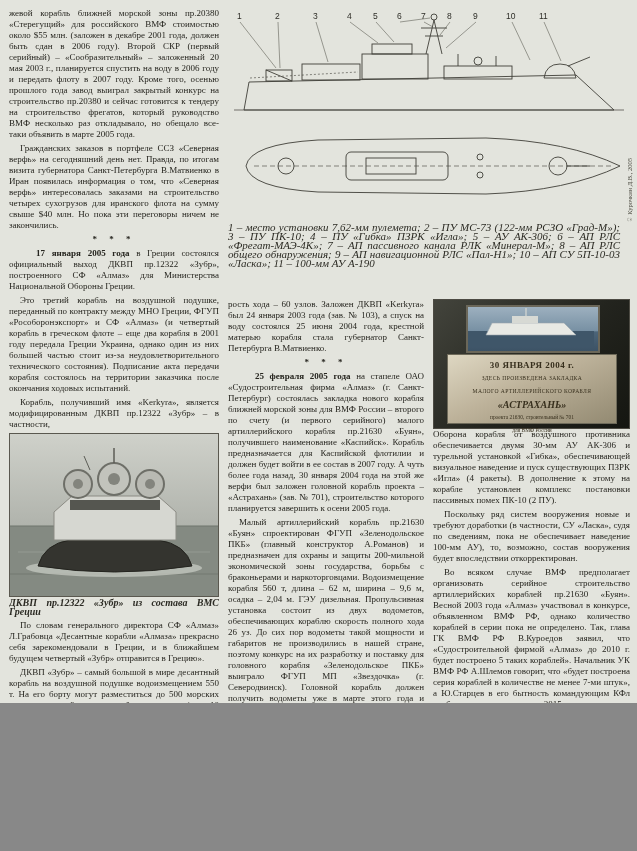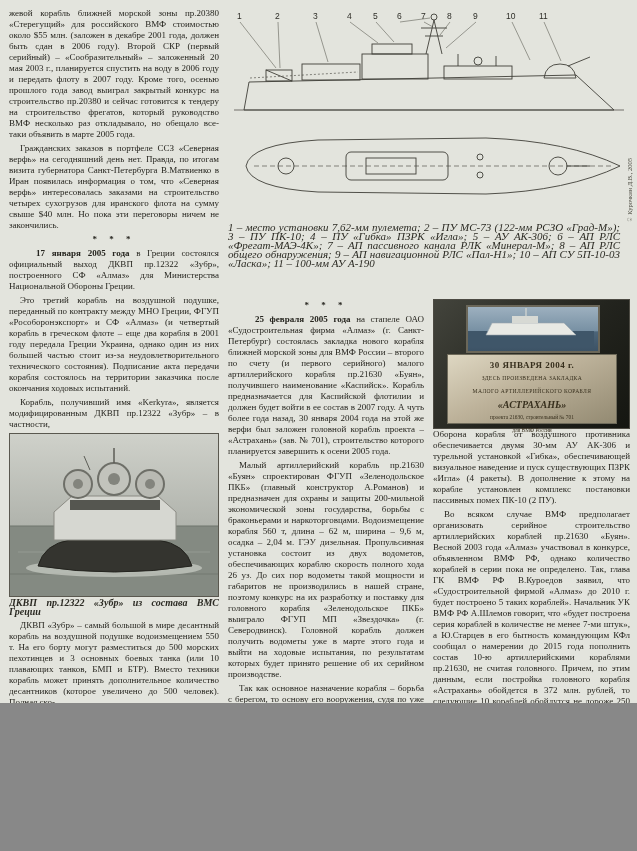--- a/index.html
+++ b/index.html
@@ -89,20 +89,21 @@
         <circle cx="140" cy="50" r="14" fill="#b9bab3" stroke="#6e6f68" stroke-width="2"></circle>
         <circle cx="68" cy="50" r="5" fill="#83847d"></circle>
         <circle cx="104" cy="45" r="6" fill="#83847d"></circle>
         <circle cx="140" cy="50" r="5" fill="#83847d"></circle>
         <line x1="104" y1="29" x2="104" y2="14" stroke="#5c5d56" stroke-width="1.5"></line>
         <line x1="80" y1="36" x2="74" y2="22" stroke="#5c5d56" stroke-width="1"></line>
       </svg>
     </div>
     <div class="photo-caption">ДКВП пр.12322 «Зубр» из состава ВМС Греции</div>
 
+    <p>По словам генерального директора СФ «Алмаз» Л.Грабовца «Десантные корабли «Алмаза» прекрасно себя зарекомендовали в Греции, и в ближайшем будущем четвертый «Зубр» отправится в Грецию».</p>
     <p>ДКВП «Зубр» – самый большой в мире десантный корабль на воздушной подушке водоизмещением 550 т. На его борту могут разместиться до 500 морских пехотинцев и 3 основных боевых танка (или 10 плавающих танков, БМП и БТР). Вместо техники корабль может принять дополнительное количество десантников (которое увеличено до 500 человек). Полная ско-</p>
   </div>
 
   <div class="drawing">
     <svg width="402" height="200" viewBox="0 0 402 200" font-family="Liberation Sans, sans-serif" font-size="8.5" fill="#2e2d27">
       <g stroke="#3f3e38" stroke-width="0.9" fill="none">
 
         <line x1="6" y1="102" x2="396" y2="102" stroke-width="0.7"></line>
         <path d="M16,102 L21,74 L348,67 L386,102 Z"></path>
         <rect x="38" y="62" width="26" height="11"></rect>
@@ -158,20 +159,21 @@
       <text x="219" y="11">8</text>
       <text x="245" y="11">9</text>
       <text x="278" y="11">10</text>
       <text x="311" y="11">11</text>
     </svg>
     <div class="legend">1 – место установки 7,62-мм пулемета; 2 – ПУ МС-73 (122-мм РСЗО «Град-М»); 3 – ПУ ПК-10; 4 – ПУ «Гибка» ПЗРК «Игла»; 5 – АУ АК-306; 6 – АП РЛС «Фрегат-МАЭ-4К»; 7 – АП пассивного канала РЛК «Минерал-М»; 8 – АП РЛС общего обнаружения; 9 – АП навигационной РЛС «Пал-Н1»; 10 – АП СУ 5П-10-03 «Ласка»; 11 – 100-мм АУ А-190</div>
     <div class="credit">© Курочкин Д.В., 2005</div>
   </div>
 
   <div class="col col-middle">
+    <p class="noindent">рость хода – 60 узлов. Заложен ДКВП «Kerkyra» был 24 января 2003 года (зав. № 103), а спуск на воду состоялся 25 июня 2004 года, крестной матерью корабля стала губернатор Санкт-Петербурга В.Матвиенко.</p>
     <div class="divider">* * *</div>
     <p><b class="lead">25 февраля 2005 года</b><span> на стапеле ОАО «Судостроительная фирма «Алмаз» (г. Санкт-Петербург) состоялась закладка нового корабля ближней морской зоны для ВМФ России – второго по счету (и первого серийного) малого артиллерийского корабля пр.21630 «Буян», получившего наименование «Каспийск». Корабль предназначается для Каспийской флотилии и должен будет войти в ее состав в 2007 году. А чуть более года назад, 30 января 2004 года на этой же верфи был заложен головной корабль проекта – «Астрахань» (зав. № 701), строительство которого планируется завершить к осени 2005 года.</span></p>
     <p>Малый артиллерийский корабль пр.21630 «Буян» спроектирован ФГУП «Зеленодольское ПКБ» (главный конструктор А.Романов) и предназначен для охраны и защиты 200-мильной экономической зоны государства, борьбы с браконьерами и наркоторговцами. Водоизмещение корабля 560 т, длина – 62 м, ширина – 9,6 м, осадка – 2,04 м. ГЭУ дизельная. Пропульсивная установка состоит из двух водометов, обеспечивающих кораблю скорость полного хода 26 уз. До сих пор водометы такой мощности и габаритов не производились в нашей стране, поэтому конкурс на их разработку и поставку для головного корабля «Зеленодольское ПКБ» выиграло ФГУП МП «Звездочка» (г. Северодвинск). Головной корабль должен получить водометы уже в марте этого года и выйти на ходовые испытания, по результатам которых будет принято решение об их серийном производстве.</p>
     <p>Так как основное назначение корабля – борьба с берегом, то основу его вооружения, судя по уже опубликованным изображениям, должны составить 100-мм АУ А-190 и ПУ МС-73 (220-мм РСЗО «Град-М»), а также две тумбовые установки 14,5-мм пулеметов КПВ и два 7,62-мм пулемета.</p>
   </div>
 
   <div class="col col-right">
     <div class="plaque-photo">
       <div class="plaque-ship-pic">
         <svg width="126" height="40" viewBox="0 0 126 40">
@@ -184,19 +186,20 @@
       <div class="plaque">
         <div class="plq1">30 ЯНВАРЯ 2004 г.</div>
         <div class="plq2">здесь произведена закладка</div>
         <div class="plq3">малого артиллерийского корабля</div>
         <div class="plq4">«АСТРАХАНЬ»</div>
         <div class="plq5">проекта 21630, строительный № 701</div>
         <div class="plq6">для ВМФ России</div>
       </div>
     </div>
     <p class="noindent">Оборона корабля от воздушного противника обеспечивается двумя 30-мм АУ АК-306 и турельной установкой «Гибка», обеспечивающей визуальное наведение и пуск существующих ПЗРК «Игла» (4 ракеты). В дополнение к этому на корабле установлен комплекс постановки пассивных помех ПК-10 (2 ПУ).</p>
+    <p>Поскольку ряд систем вооружения новые и требуют доработки (в частности, СУ «Ласка», судя по сведениям, пока не обеспечивает наведение 100-мм АУ), то, возможно, состав вооружения будет впоследствии откорректирован.</p>
     <p>Во всяком случае ВМФ предполагает организовать серийное строительство артиллерийских кораблей пр.21630 «Буян». Весной 2003 года «Алмаз» участвовал в конкурсе, объявленном ВМФ РФ, однако количество кораблей в серии пока не определено. Так, глава ГК ВМФ РФ В.Куроедов заявил, что «Судостроительной фирмой «Алмаз» до 2010 г. будет построено 5 таких кораблей». Начальник УК ВМФ РФ А.Шлемов говорит, что «будет построена серия кораблей в количестве не менее 7-ми штук», а Ю.Старцев в его бытность командующим КФл сообщал о намерении до 2015 года пополнить состав 10-ю артиллерийскими кораблями пр.21630, не считая головного. Причем, по этим данным, если постройка головного корабля «Астрахань» обойдется в 372 млн. рублей, то следующие 10 кораблей обойдутся не дороже 250 млн. рублей за каждый.</p>
   </div>
 
   <div class="footnote">При подготовке материала использованы сообщения ИТАР-ТАСС, РИА «Новости», РБК, газет «Русь», «Независимое военное обозрение», а также материалы сайтов shipbuilding.ru, lenta.ru и др.</div>
 
   <div class="watermark">SHIPBUILDER.RU</div>
 </div>
 
 </body></html>

